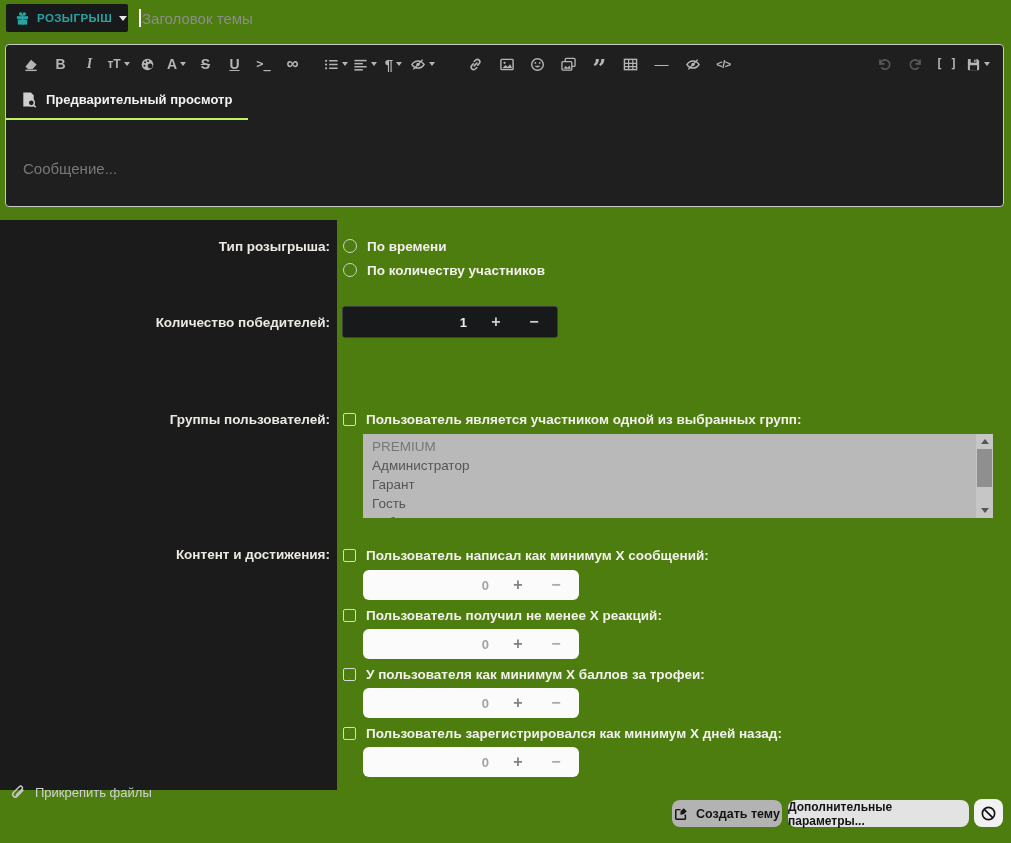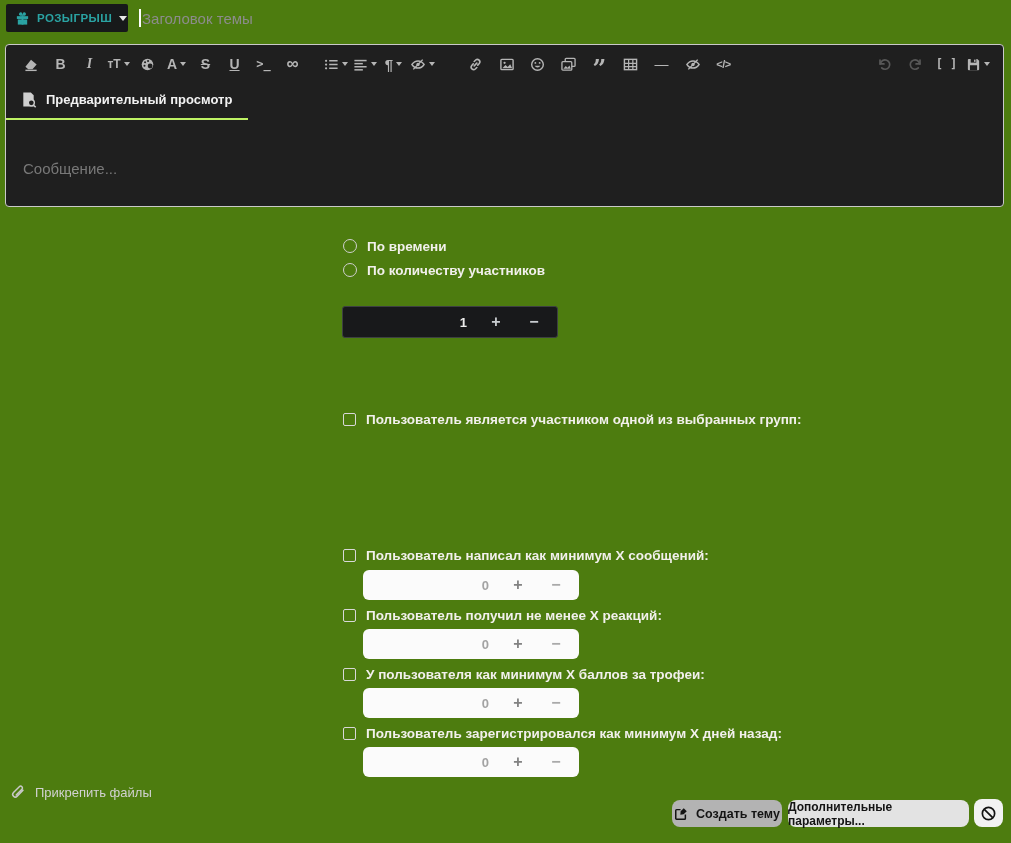--- a/index.html
+++ b/index.html
@@ -322,40 +322,62 @@
           <circle cx="12" cy="12.5" r="3.2" fill="#1f1f1f" stroke="#cfcfcf" stroke-width="1.4"></circle>
           <path d="M14.4 15l2.2 2.2" stroke="#cfcfcf" stroke-width="1.6"></path>
         </svg>
       </span>
       <span>Предварительный просмотр</span>
     </div>
 
     <div class="msg-ph">Сообщение...</div>
   </div>
 
+  <div class="abs label-col">
+    <div class="flabel" style="top:19px">Тип розыгрыша:</div>
+    <div class="flabel" style="top:95px">Количество победителей:</div>
+    <div class="flabel" style="top:192px">Группы пользователей:</div>
+    <div class="flabel" style="top:327px">Контент и достижения:</div>
+  </div>
 
   <div class="optrow" style="left:343px;top:238px">
     <span class="radio"></span>
     <span class="lbl">По времени</span>
   </div>
   <div class="optrow" style="left:343px;top:262px">
     <span class="radio"></span>
     <span class="lbl">По количеству участников</span>
   </div>
 
   <div class="stepper dark" style="left:342px;top:306px">
     <span class="val">1</span>
     <span class="sbtn plus">+</span>
     <span class="sbtn minus">−</span>
   </div>
 
 
   <div class="optrow" style="left:343px;top:411px">
     <span class="cb"></span>
     <span class="lbl">Пользователь является участником одной из выбранных групп:</span>
+  </div>
+  <div class="abs listbox">
+    <div class="opt first">PREMIUM</div>
+    <div class="opt">Администратор</div>
+    <div class="opt">Гарант</div>
+    <div class="opt">Гость</div>
+    <div class="opt">Забанен</div>
+    <div class="vscroll">
+      <div class="varrow" style="top:0">
+          <span class="tri-up-d"></span>
+        </div>
+      <div class="vthumb"></div>
+      <div class="varrow" style="bottom:0">
+          <span class="tri-dn-d"></span>
+        </div>
+    </div>
   </div>
 
   <div class="optrow" style="left:343px;top:547px">
     <span class="cb"></span>
     <span class="lbl">Пользователь написал как минимум X сообщений:</span>
   </div>
   <div class="stepper light" style="left:363px;top:570px">
     <span class="val">0</span>
     <span class="sbtn plus">+</span>
     <span class="sbtn minus">−</span>

